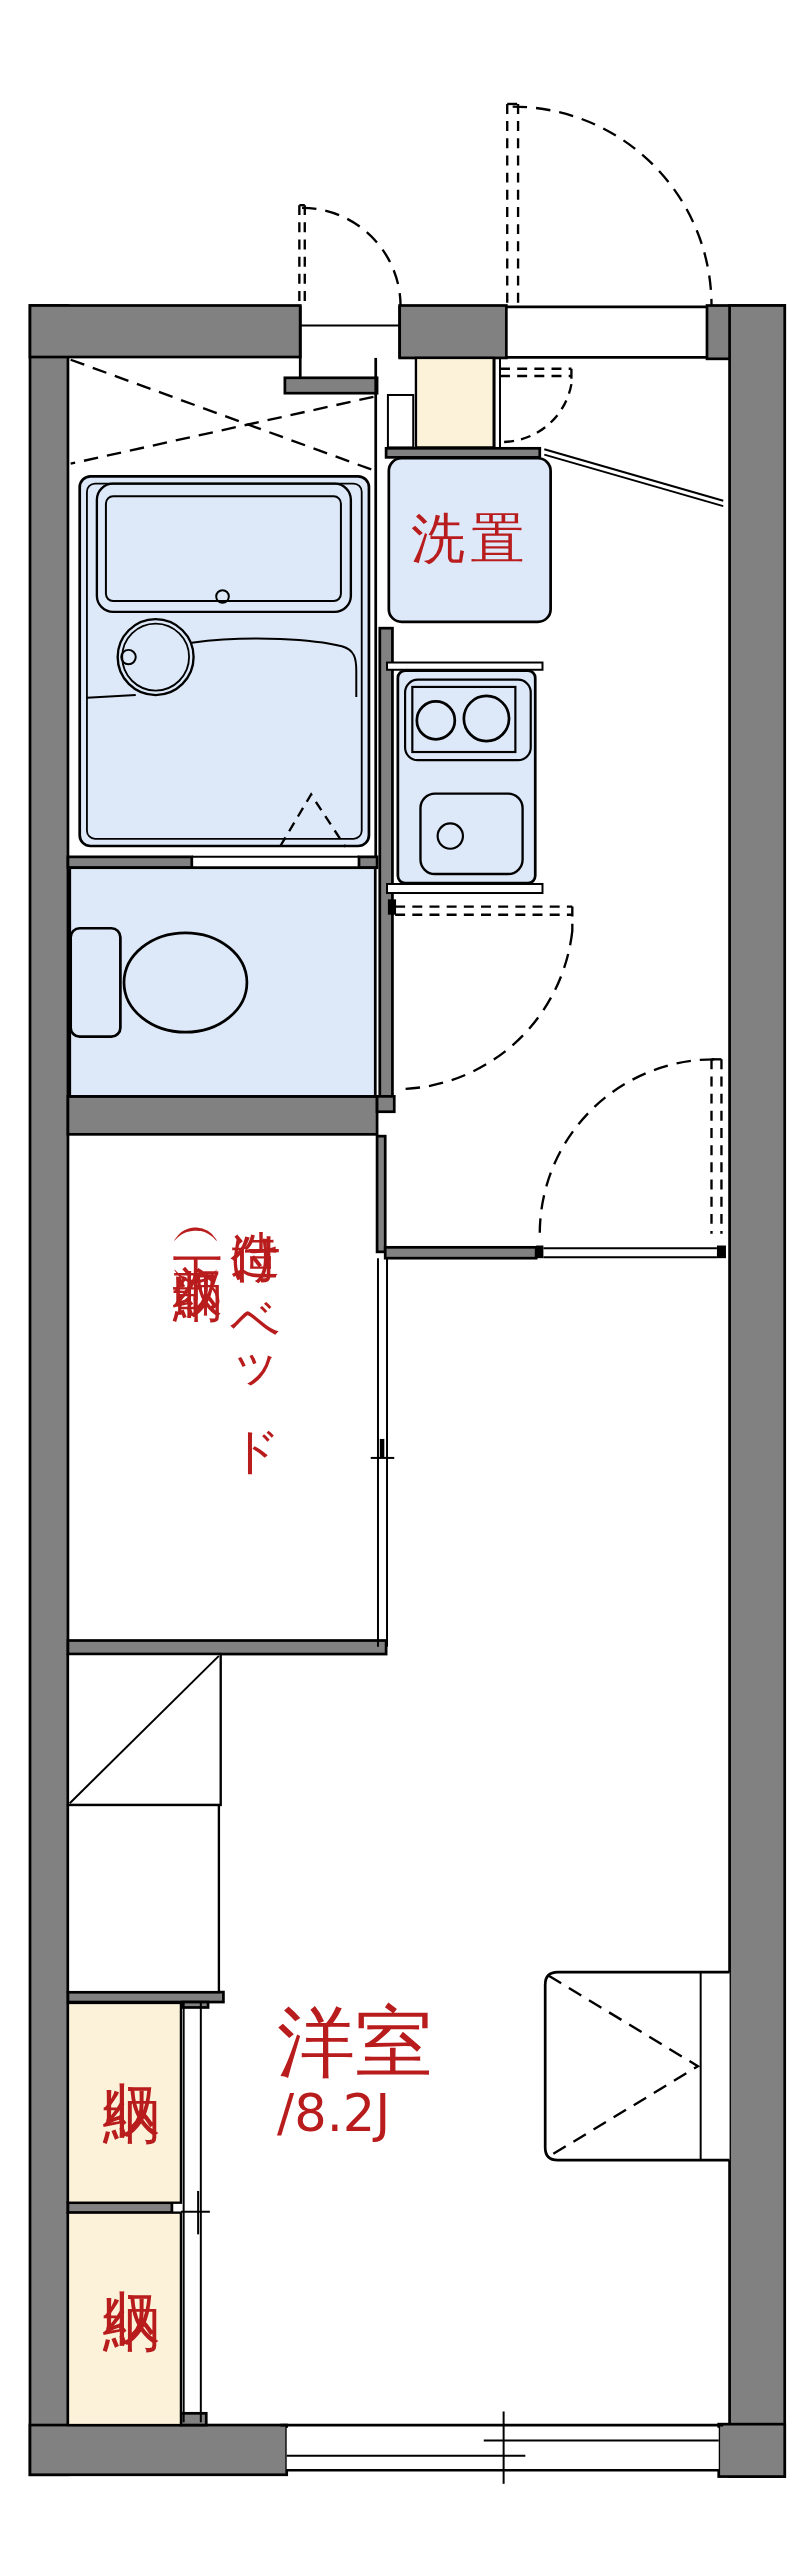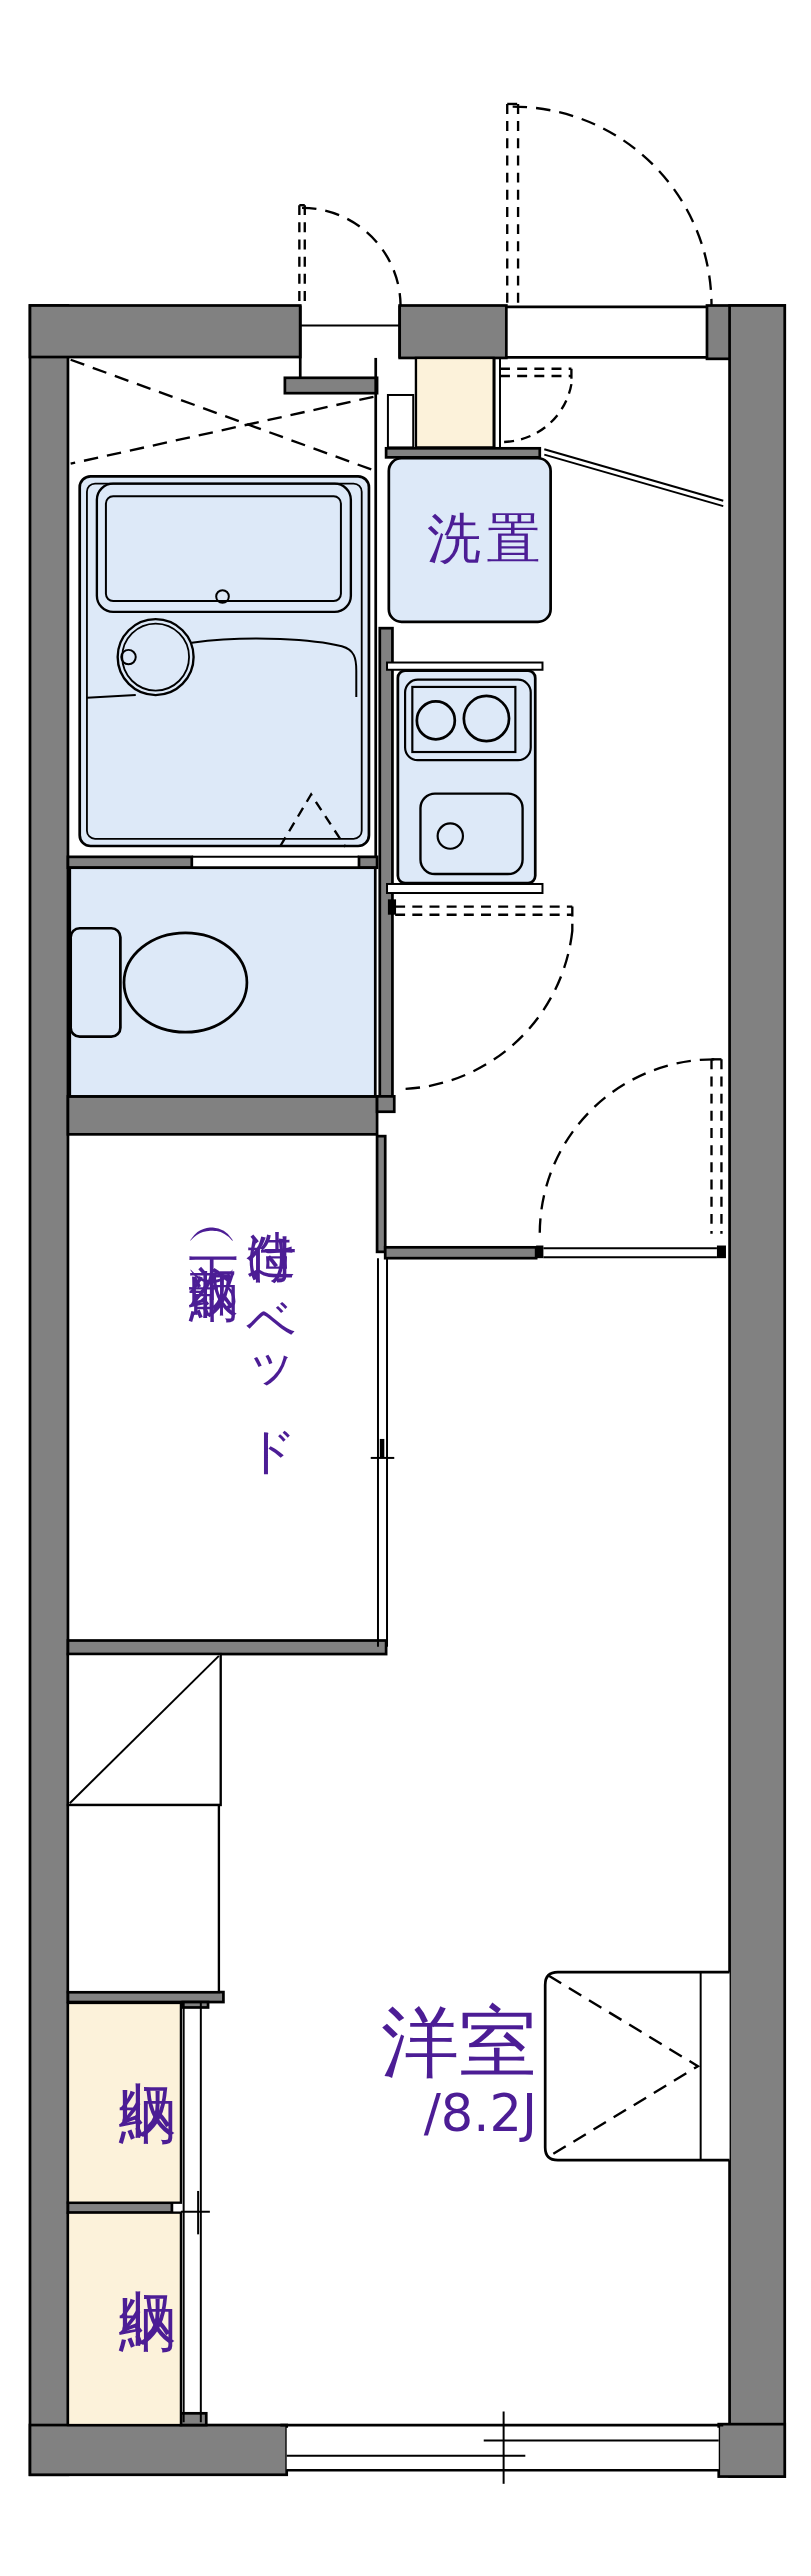--- a/index.html
+++ b/index.html
@@ -3,23 +3,23 @@
 <meta charset="utf-8">
 <style>
   html,body { margin:0; padding:0; background:#ffffff; }
   .canvas {
     position:relative; width:812px; height:2576px;
     background:var(--background,#fff);
     font-family:"DejaVu Sans", sans-serif;
     overflow:hidden;
   }
   .plan-svg { position:absolute; left:0; top:0; }
-  .label { position:absolute; color:#4c1d95; white-space:nowrap;padding-left:16px; }
+  .label { position:absolute; color:#b91c1c; white-space:nowrap; }
   .v { writing-mode:vertical-rl; text-orientation:mixed; }
-  .room-block { text-align:right; line-height:1.1; }
+  .room-block { text-align:left; line-height:1.1; }
   .room-name { font-size:78px; line-height:1.12; }
   .room-area { font-size:51px; line-height:1.08; }
 
   
   .wg { fill:var(--wall,#818181); stroke:#000; stroke-width:3; }
   .blk { fill:#000; }
   .blue { fill:var(--fixture_blue,#dde9f8); }
   .cream { fill:var(--storage_cream,#fcf2da); }
   .ln { fill:none; stroke:#000; stroke-width:3; }
   .ln2 { fill:none; stroke:#000; stroke-width:2.2; }

